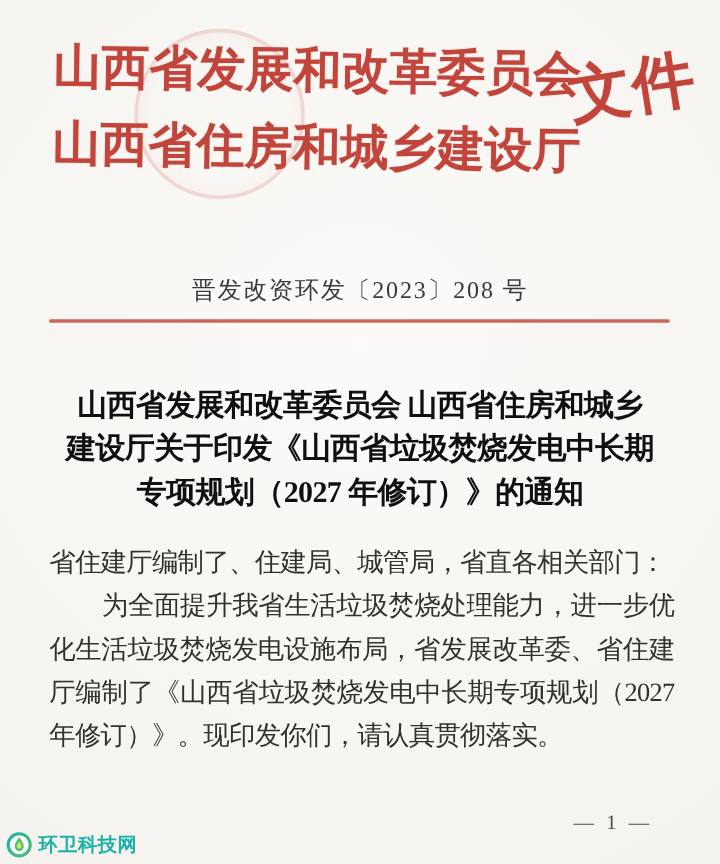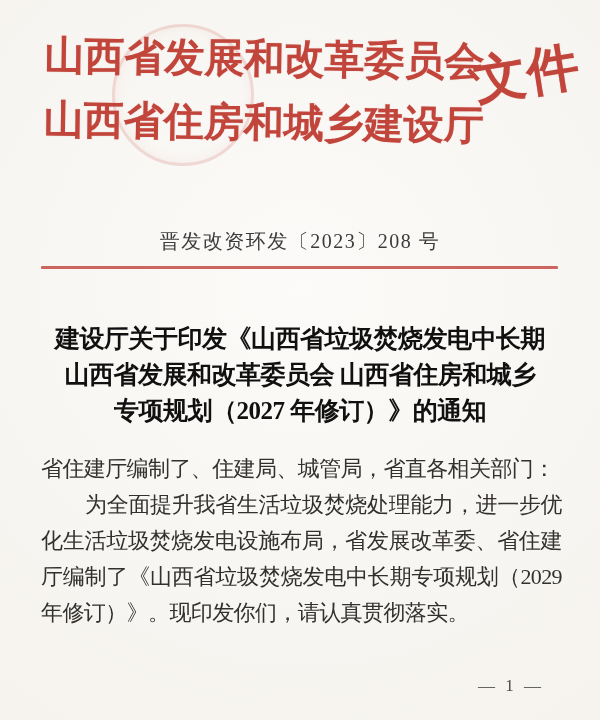--- a/index.html
+++ b/index.html
@@ -103,26 +103,40 @@
       <div>山西省住房和城乡建设厅</div>
     </div>
     <div class="doc-type">文件</div>
   </div>
 
   <div class="doc-number">晋发改资环发〔2023〕208 号</div>
 
   <div class="red-rule"></div>
 
   <div class="title">
+    <div>山西省发展和改革委员会 山西省住房和城乡</div>
     <div>建设厅关于印发《山西省垃圾焚烧发电中长期</div>
-    <div>山西省发展和改革委员会 山西省住房和城乡</div>
     <div>专项规划（2027 年修订）》的通知</div>
   </div>
 
   <div class="body-text">
     <div class="salutation">省住建厅编制了、住建局、城管局，省直各相关部门：</div>
-    <p class="para">为全面提升我省生活垃圾焚烧处理能力，进一步优化生活垃圾焚烧发电设施布局，省发展改革委、省住建厅编制了《山西省垃圾焚烧发电中长期专项规划（2029 年修订）》。现印发你们，请认真贯彻落实。</p>
+    <p class="para">为全面提升我省生活垃圾焚烧处理能力，进一步优化生活垃圾焚烧发电设施布局，省发展改革委、省住建厅编制了《山西省垃圾焚烧发电中长期专项规划（2027 年修订）》。现印发你们，请认真贯彻落实。</p>
   </div>
 
   <div class="page-number">— 1 —</div>
 
+  <div class="watermark">
+    <svg class="logo-icon" width="22" height="22" viewBox="0 0 22 22">
+      <defs>
+        <linearGradient id="ringGrad" x1="0" y1="0" x2="1" y2="1">
+          <stop offset="0" stop-color="#1cb2a8"></stop>
+          <stop offset="1" stop-color="#53bd74"></stop>
+        </linearGradient>
+      </defs>
+      <circle cx="11" cy="11" r="9.2" fill="#ffffff" stroke="url(#ringGrad)" stroke-width="2.6"></circle>
+      <path d="M11 4.8 C8.4 8.2 7.2 10.4 7.2 12.4 a3.8 3.8 0 0 0 7.6 0 C14.8 10.4 13.6 8.2 11 4.8 Z" fill="#53bd74"></path>
+      <path d="M11 8.2 C9.6 10 9.1 11.2 9.1 12.3 a1.9 1.9 0 0 0 3.8 0 C12.9 11.2 12.4 10 11 8.2 Z" fill="#cfe84f"></path>
+    </svg>
+    <span class="site-name">环卫科技网</span>
+  </div>
 
 </div>
 
 </body></html>

